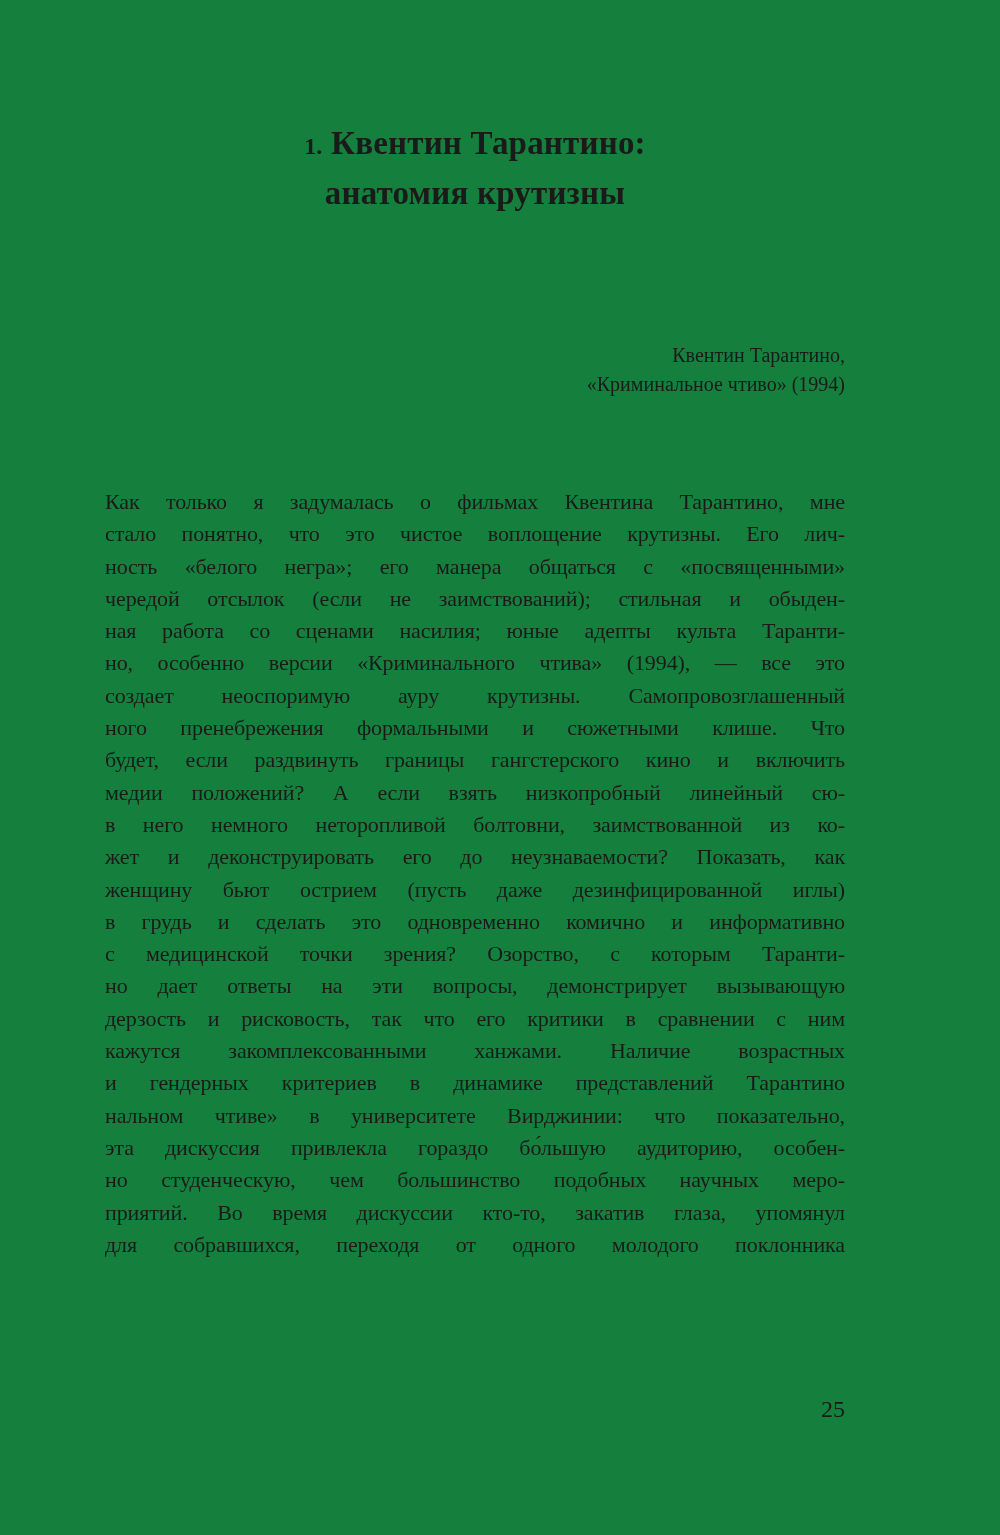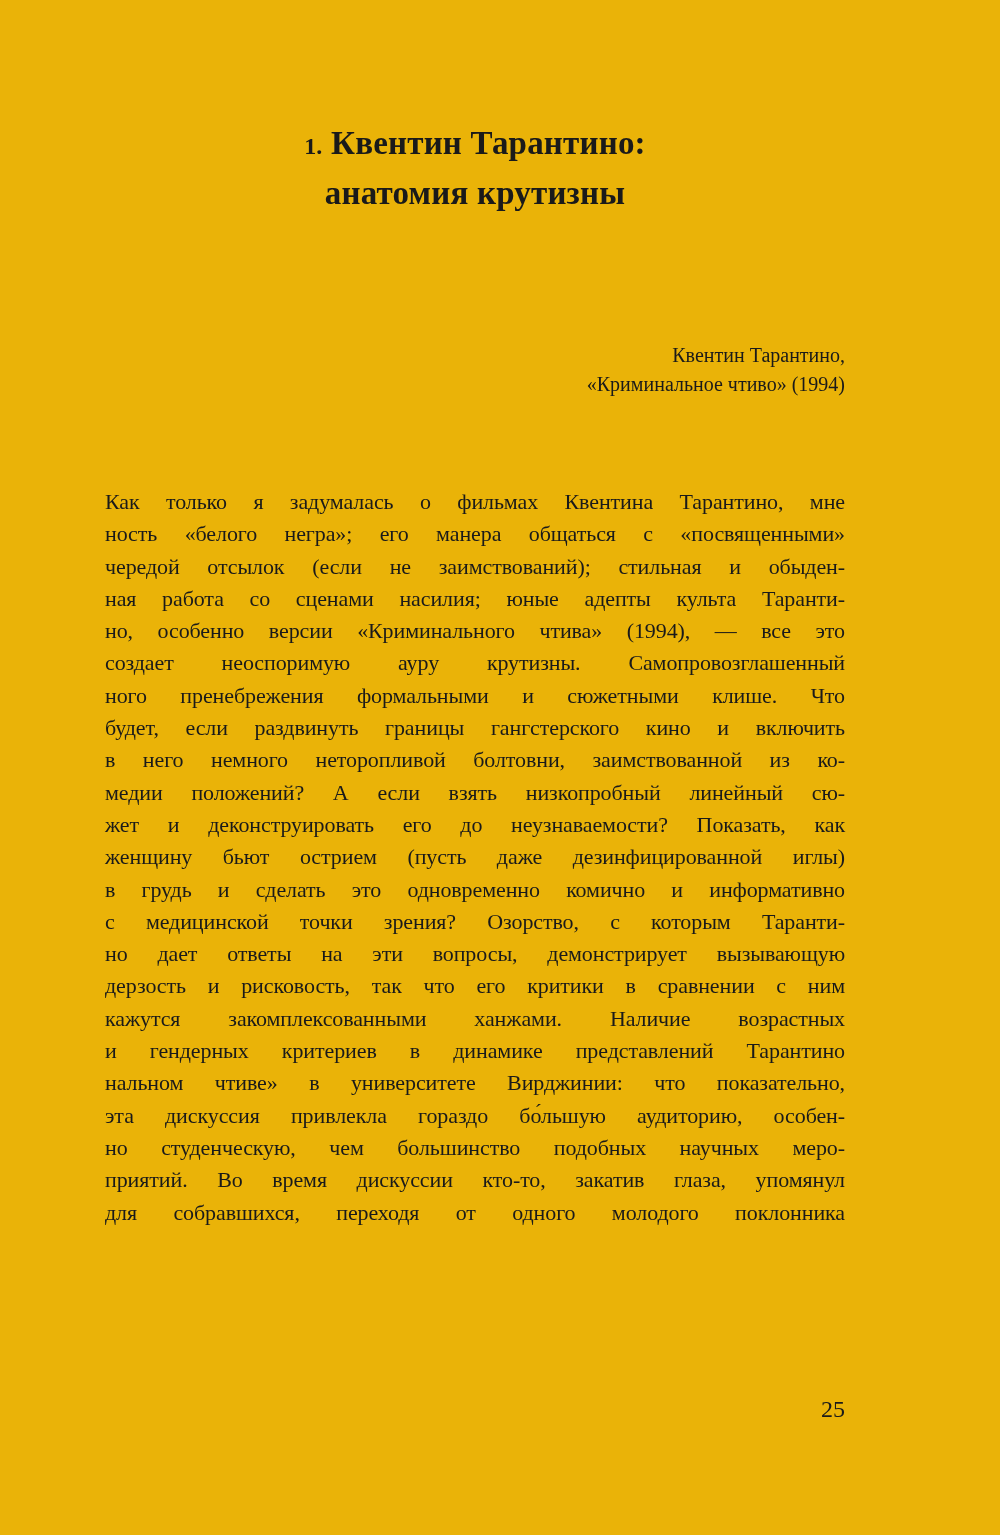--- a/index.html
+++ b/index.html
@@ -4,21 +4,21 @@
 <style>
   html, body {
     margin: 0;
     padding: 0;
     background: #ffffff;
   }
   .page {
     position: relative;
     width: 1000px;
     height: 1535px;
-    background: #eab308;
+    background: #15803d;
     font-family: "Liberation Serif", "DejaVu Serif", serif;
     color: #1a1a1a;
     overflow: hidden;
   }
   .chapter-title {
     position: absolute;
     left: 105px;
     top: 120px;
     width: 740px;
     margin: 0;
@@ -84,29 +84,30 @@
 
   <div class="epigraph">
     <div class="epigraph-attribution">
         <div class="line">Квентин Тарантино,</div>
         <div class="line">«Криминальное чтиво» (1994)</div>
       </div>
   </div>
 
   <div class="body-text">
       <div class="line">Как только я задумалась о фильмах Квентина Тарантино, мне</div>
+      <div class="line">стало понятно, что это чистое воплощение крутизны. Его лич-</div>
       <div class="line">ность «белого негра»; его манера общаться с «посвященными»</div>
       <div class="line">чередой отсылок (если не заимствований); стильная и обыден-</div>
       <div class="line">ная работа со сценами насилия; юные адепты культа Таранти-</div>
       <div class="line">но, особенно версии «Криминального чтива» (1994), — все это</div>
       <div class="line">создает неоспоримую ауру крутизны. Самопровозглашенный</div>
       <div class="line">ного пренебрежения формальными и сюжетными клише. Что</div>
       <div class="line">будет, если раздвинуть границы гангстерского кино и включить</div>
+      <div class="line">медии положений? А если взять низкопробный линейный сю-</div>
       <div class="line">в него немного неторопливой болтовни, заимствованной из ко-</div>
-      <div class="line">медии положений? А если взять низкопробный линейный сю-</div>
       <div class="line">жет и деконструировать его до неузнаваемости? Показать, как</div>
       <div class="line">женщину бьют острием (пусть даже дезинфицированной иглы)</div>
       <div class="line">в грудь и сделать это одновременно комично и информативно</div>
       <div class="line">с медицинской точки зрения? Озорство, с которым Таранти-</div>
       <div class="line">но дает ответы на эти вопросы, демонстрирует вызывающую</div>
       <div class="line">дерзость и рисковость, так что его критики в сравнении с ним</div>
       <div class="line">кажутся закомплексованными ханжами. Наличие возрастных</div>
       <div class="line">и гендерных критериев в динамике представлений Тарантино</div>
       <div class="line">нальном чтиве» в университете Вирджинии: что показательно,</div>
       <div class="line">эта дискуссия привлекла гораздо бо́льшую аудиторию, особен-</div>

